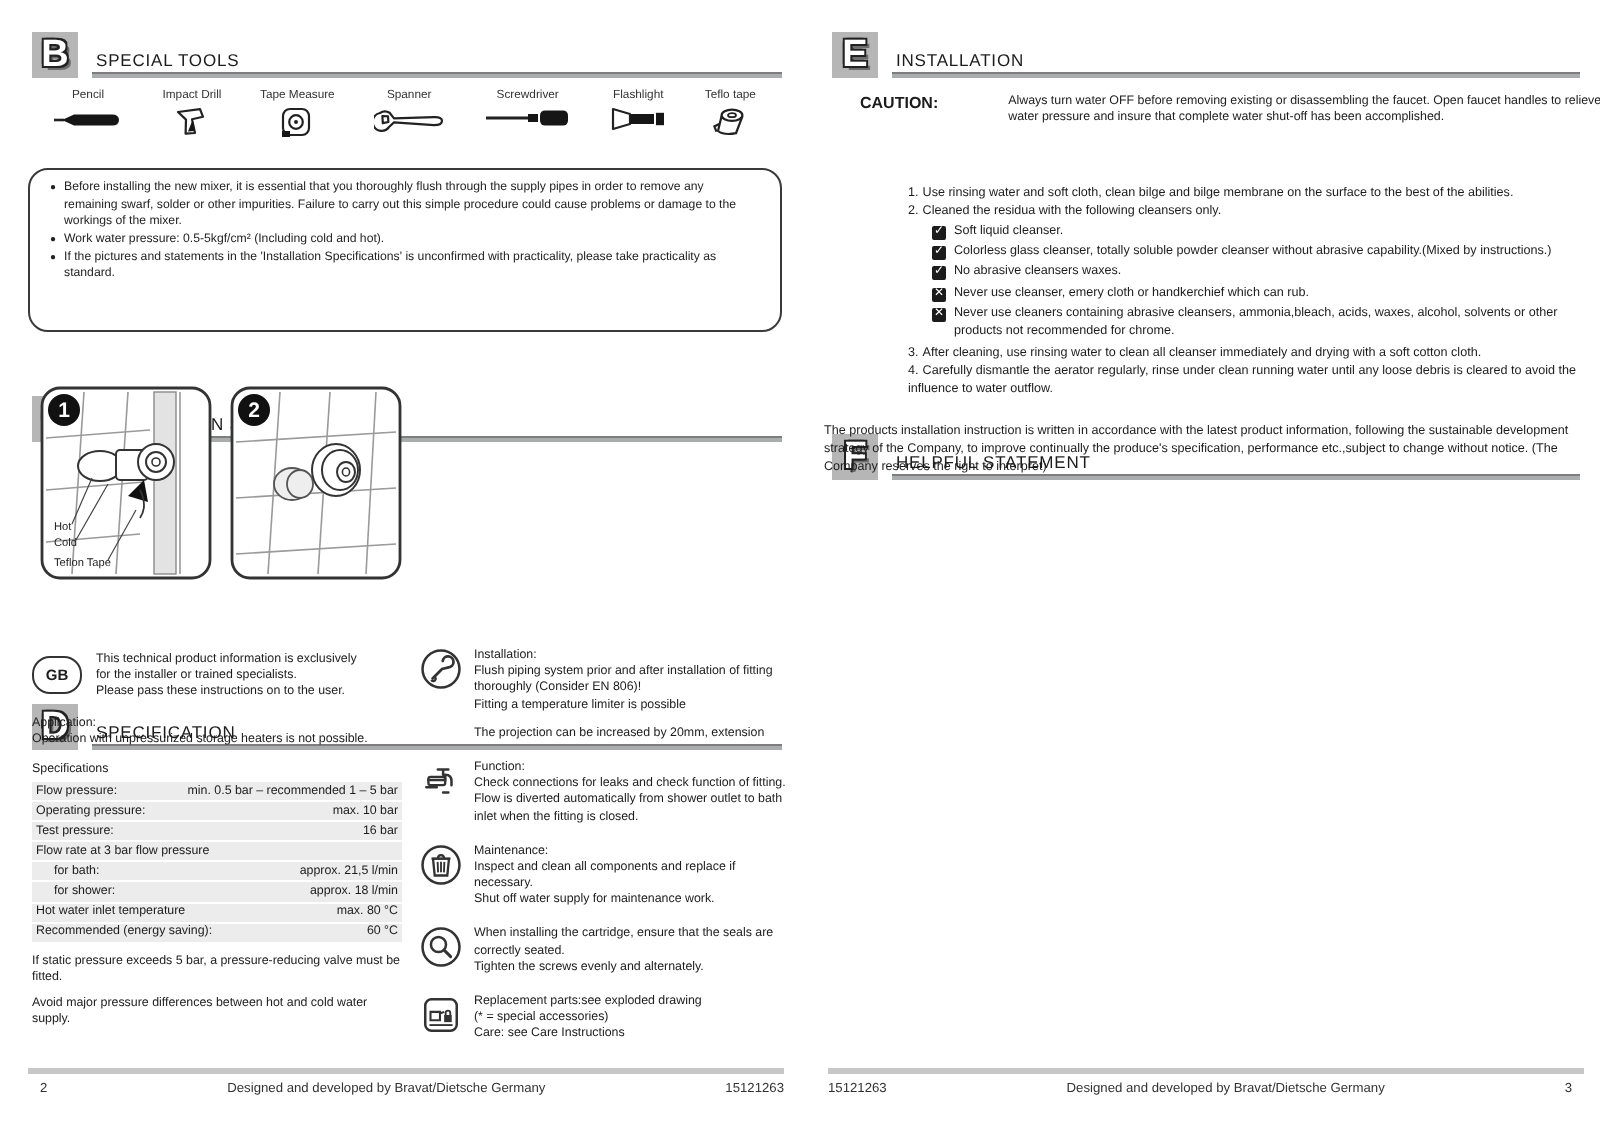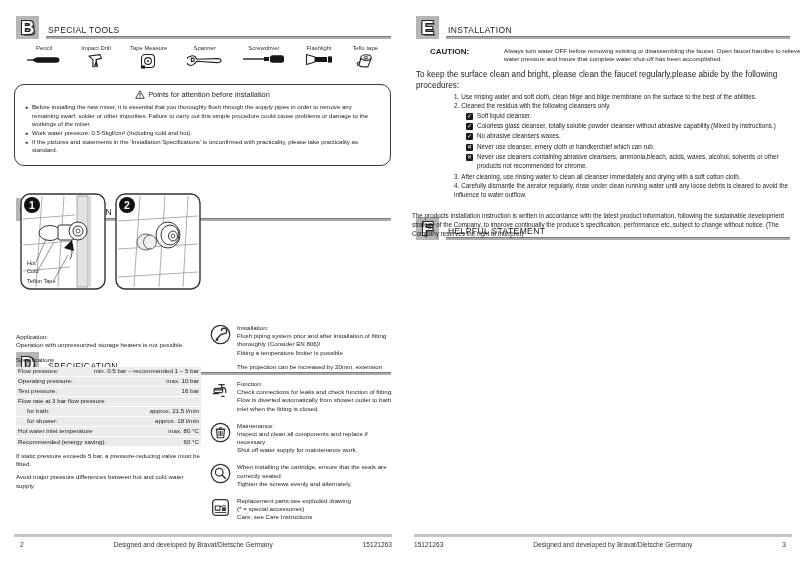--- a/index.html
+++ b/index.html
@@ -125,28 +125,20 @@
         <svg width="18" height="16" viewBox="0 0 18 16">
           <ellipse cx="10" cy="4.6" rx="5.2" ry="2.8" fill="none" stroke="#222" stroke-width="1.1"></ellipse>
           <ellipse cx="10" cy="4.6" rx="2" ry="1" fill="none" stroke="#222" stroke-width="0.9"></ellipse>
           <path d="M4.8 5 L3 12.5 Q6 14.8 12 13.6 L15.2 5.2" fill="none" stroke="#222" stroke-width="1.1"></path>
           <path d="M3.6 9 L1.2 10.2 L2.2 12.8" fill="none" stroke="#222" stroke-width="1.1"></path>
         </svg>
       </div>
     </div>
 
     <div class="abs attn" style="left:14px; top:84px; width:377px; height:82px;">
-      <div class="attn-title">
-        <svg width="10" height="9" viewBox="0 0 12 11">
-          <path d="M6 0.8 L11.3 10.2 H0.7 Z" fill="none" stroke="#222" stroke-width="1"></path>
-          <rect x="5.4" y="3.6" width="1.2" height="3.4" fill="#222"></rect>
-          <rect x="5.4" y="8" width="1.2" height="1.2" fill="#222"></rect>
-        </svg>
-        <span>Points for attention before installation</span>
-      </div>
       <div class="attn-bullet">
         <span class="dot">●</span>
         <span>Before installing the new mixer, it is essential that you thoroughly flush through the supply pipes in order to remove any remaining swarf, solder or other impurities. Failure to carry out this simple procedure could cause problems or damage to the workings of the mixer.</span>
       </div>
       <div class="attn-bullet">
         <span class="dot">●</span>
         <span>Work water pressure:  0.5-5kgf/cm² (Including cold and hot).</span>
       </div>
       <div class="attn-bullet">
         <span class="dot">●</span>
@@ -213,20 +205,28 @@
       </svg>
     </div>
 
     <div class="abs sec-h" style="left:16px; top:297px; width:375px;">
       <div class="sec-box">D</div>
       <div class="sec-title">SPECIFICATION</div>
       <div class="sec-rule"></div>
     </div>
 
     <div class="abs" style="left:16px; top:326px; width:185px;">
+      <div class="gb-row">
+        <div class="gb-badge">GB</div>
+        <div class="small">
+          <div>This technical product information is exclusively</div>
+          <div>for the installer or trained specialists.</div>
+          <div>Please pass these instructions on to the user.</div>
+        </div>
+      </div>
       <div class="small" style="margin-top:7px;">
         <div>Application:</div>
         <div>Operation with unpressurized storage heaters is not possible.</div>
       </div>
       <div class="small" style="margin-top:7px;">Specifications</div>
       <div class="spec-table">
         <div class="spec-row">
             <span>Flow pressure:</span>
             <span>min. 0.5 bar – recommended 1 – 5 bar</span>
           </div>
@@ -351,21 +351,20 @@
       <div class="sec-box">E</div>
       <div class="sec-title">INSTALLATION</div>
       <div class="sec-rule"></div>
     </div>
 
     <div class="abs caution" style="left:30px; top:47px; width:372px;gap:35px;">
       <span class="caution-label">CAUTION:</span>
       <span class="caution-text">Always turn water OFF before removing existing or disassembling the faucet. Open faucet handles to relieve water pressure and insure that complete water shut-off has been accomplished.</span>
     </div>
 
-    <div class="abs intro" style="left:16px; top:70px; width:372px;">To keep the surface clean and bright, please clean the faucet regularly,please abide by the following procedures:</div>
 
     <div class="abs" style="left:54px; top:92px; width:336px;">
       <div class="step"><span class="num">1.</span><span>Use rinsing water and soft cloth, clean bilge and bilge membrane on the surface to the best of the abilities.</span></div>
       <div class="step"><span class="num">2.</span><span>Cleaned the residua with the following cleansers only.</span></div>
 
       <div class="cleansers">
         <div class="cleanser">
             <span class="mark">✓</span>
             <span>Soft liquid cleanser.</span>
           </div>

